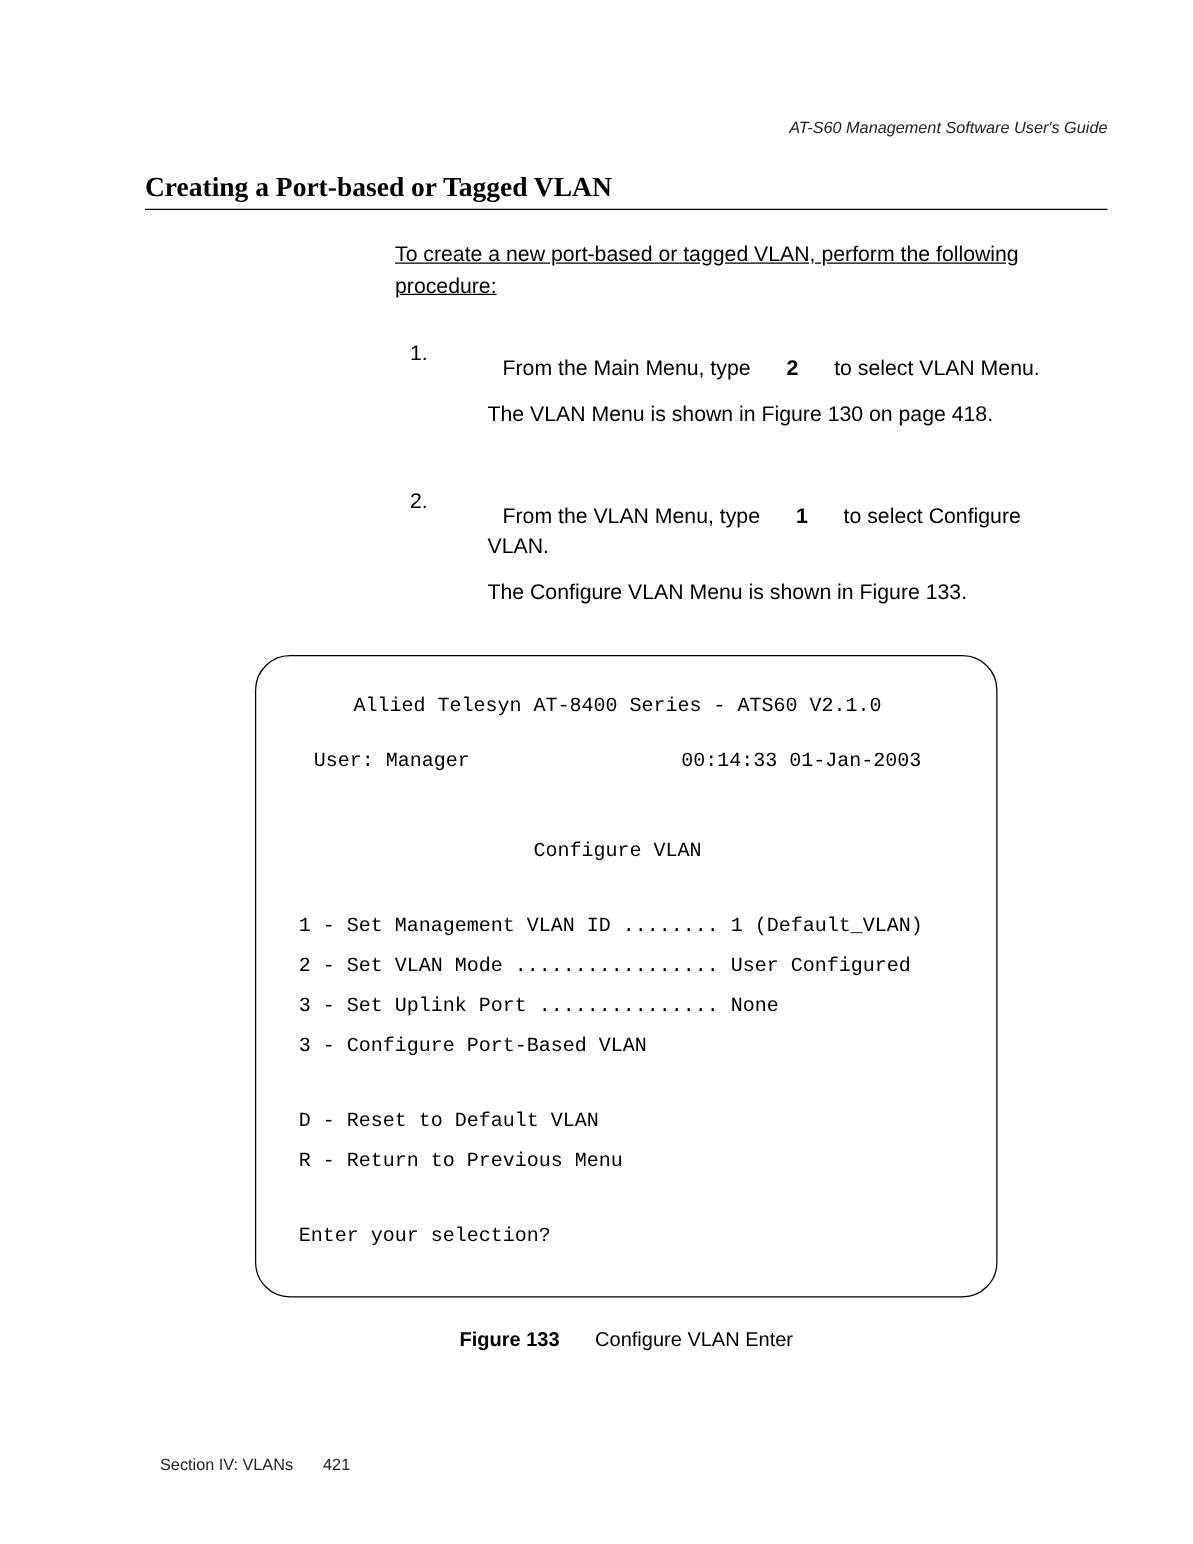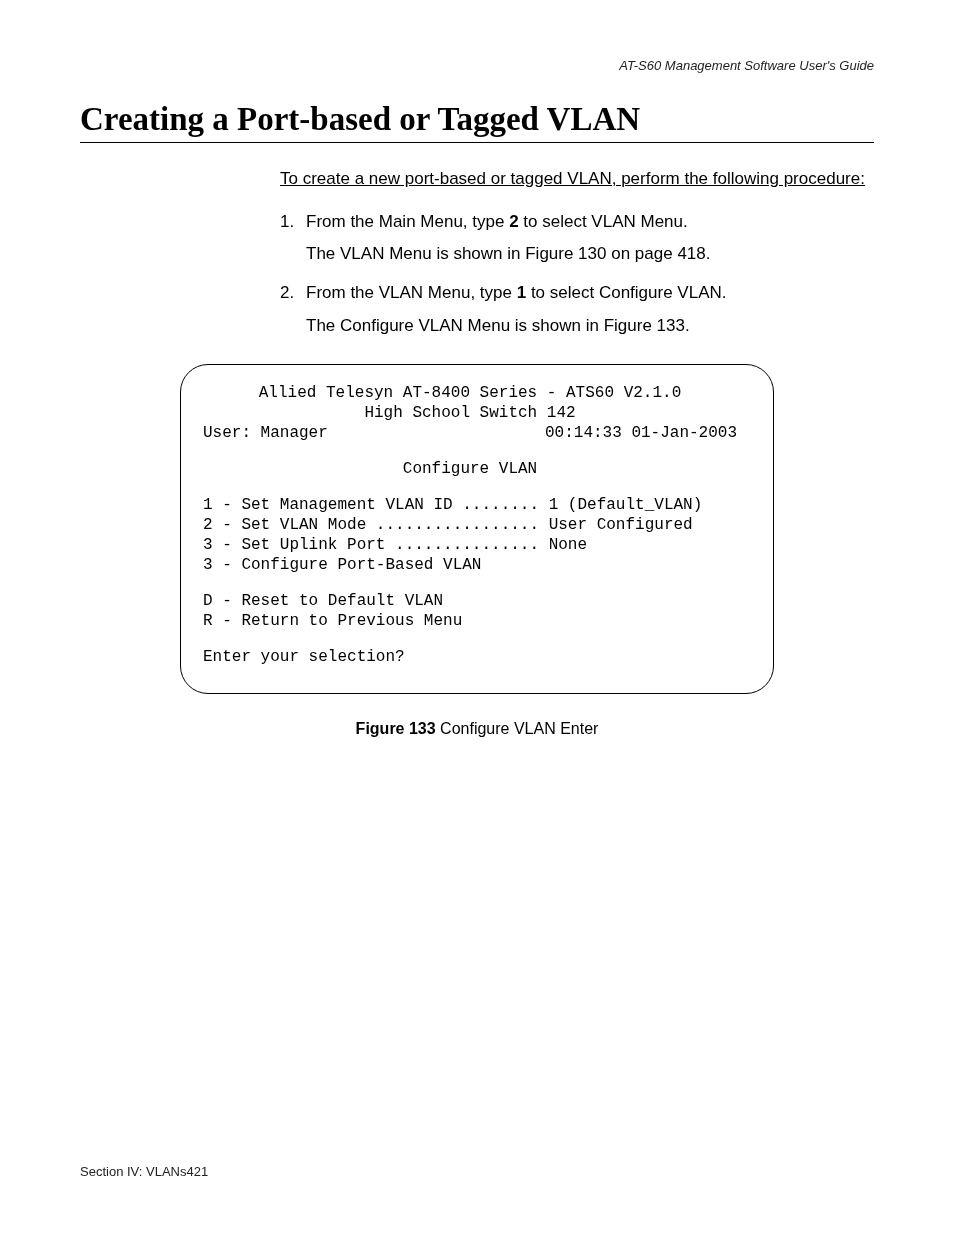--- a/index.html
+++ b/index.html
@@ -1,35 +1,35 @@
 <!DOCTYPE html>
 <html><head>
   <meta charset="utf-8">
   <style>
-    * { margin: 0; padding: 0; box-sizing: border-box; }
+    * { margin: 12px; padding: 0; box-sizing: border-box; }
     body {
       width: 954px;
       height: 1235px;
       background: #fff;
       font-family: "Myriad Pro", "Segoe UI", Arial, sans-serif;
       color: #000;
       position: relative;
       padding: 58px 80px 0 80px;
     }
     .running-head {
       text-align: right;
       font-size: 13px;
       font-style: italic;
       color: #222;
       margin-bottom: 28px;
     }
     .section-title {
       font-family: Georgia, "Times New Roman", serif;
       font-weight: bold;
-      font-size: 33px;
+      font-size: 22px;
       border-bottom: 1px solid #000;
       padding-bottom: 4px;
       margin-bottom: 24px;
     }
     .body-indent {
       margin-left: 200px;
       font-size: 17px;
       line-height: 1.45;
     }
     .intro { margin-bottom: 18px; text-decoration: underline; }
@@ -94,21 +94,20 @@
       <p>
         <span>From the VLAN Menu, type </span><span class="bold">1</span><span> to select Configure VLAN.</span>
       </p>
       <p>The Configure VLAN Menu is shown in Figure 133.</p>
     </div>
   </div>
 </div>
 
 <div class="terminal-box">
   <div class="term-center">Allied Telesyn AT-8400 Series - ATS60 V2.1.0</div>
-  <div class="term-center">High School Switch 142</div>
   <div class="term-row">
     <span>User: Manager</span>
     <span>00:14:33 01-Jan-2003</span>
   </div>
   <div class="term-gap"></div>
   <div class="term-center">Configure VLAN</div>
   <div class="term-gap"></div>
   <div class="term-line">1 - Set Management VLAN ID ........ 1 (Default_VLAN)</div>
   <div class="term-line">2 - Set VLAN Mode ................. User Configured</div>
   <div class="term-line">3 - Set Uplink Port ............... None</div>

